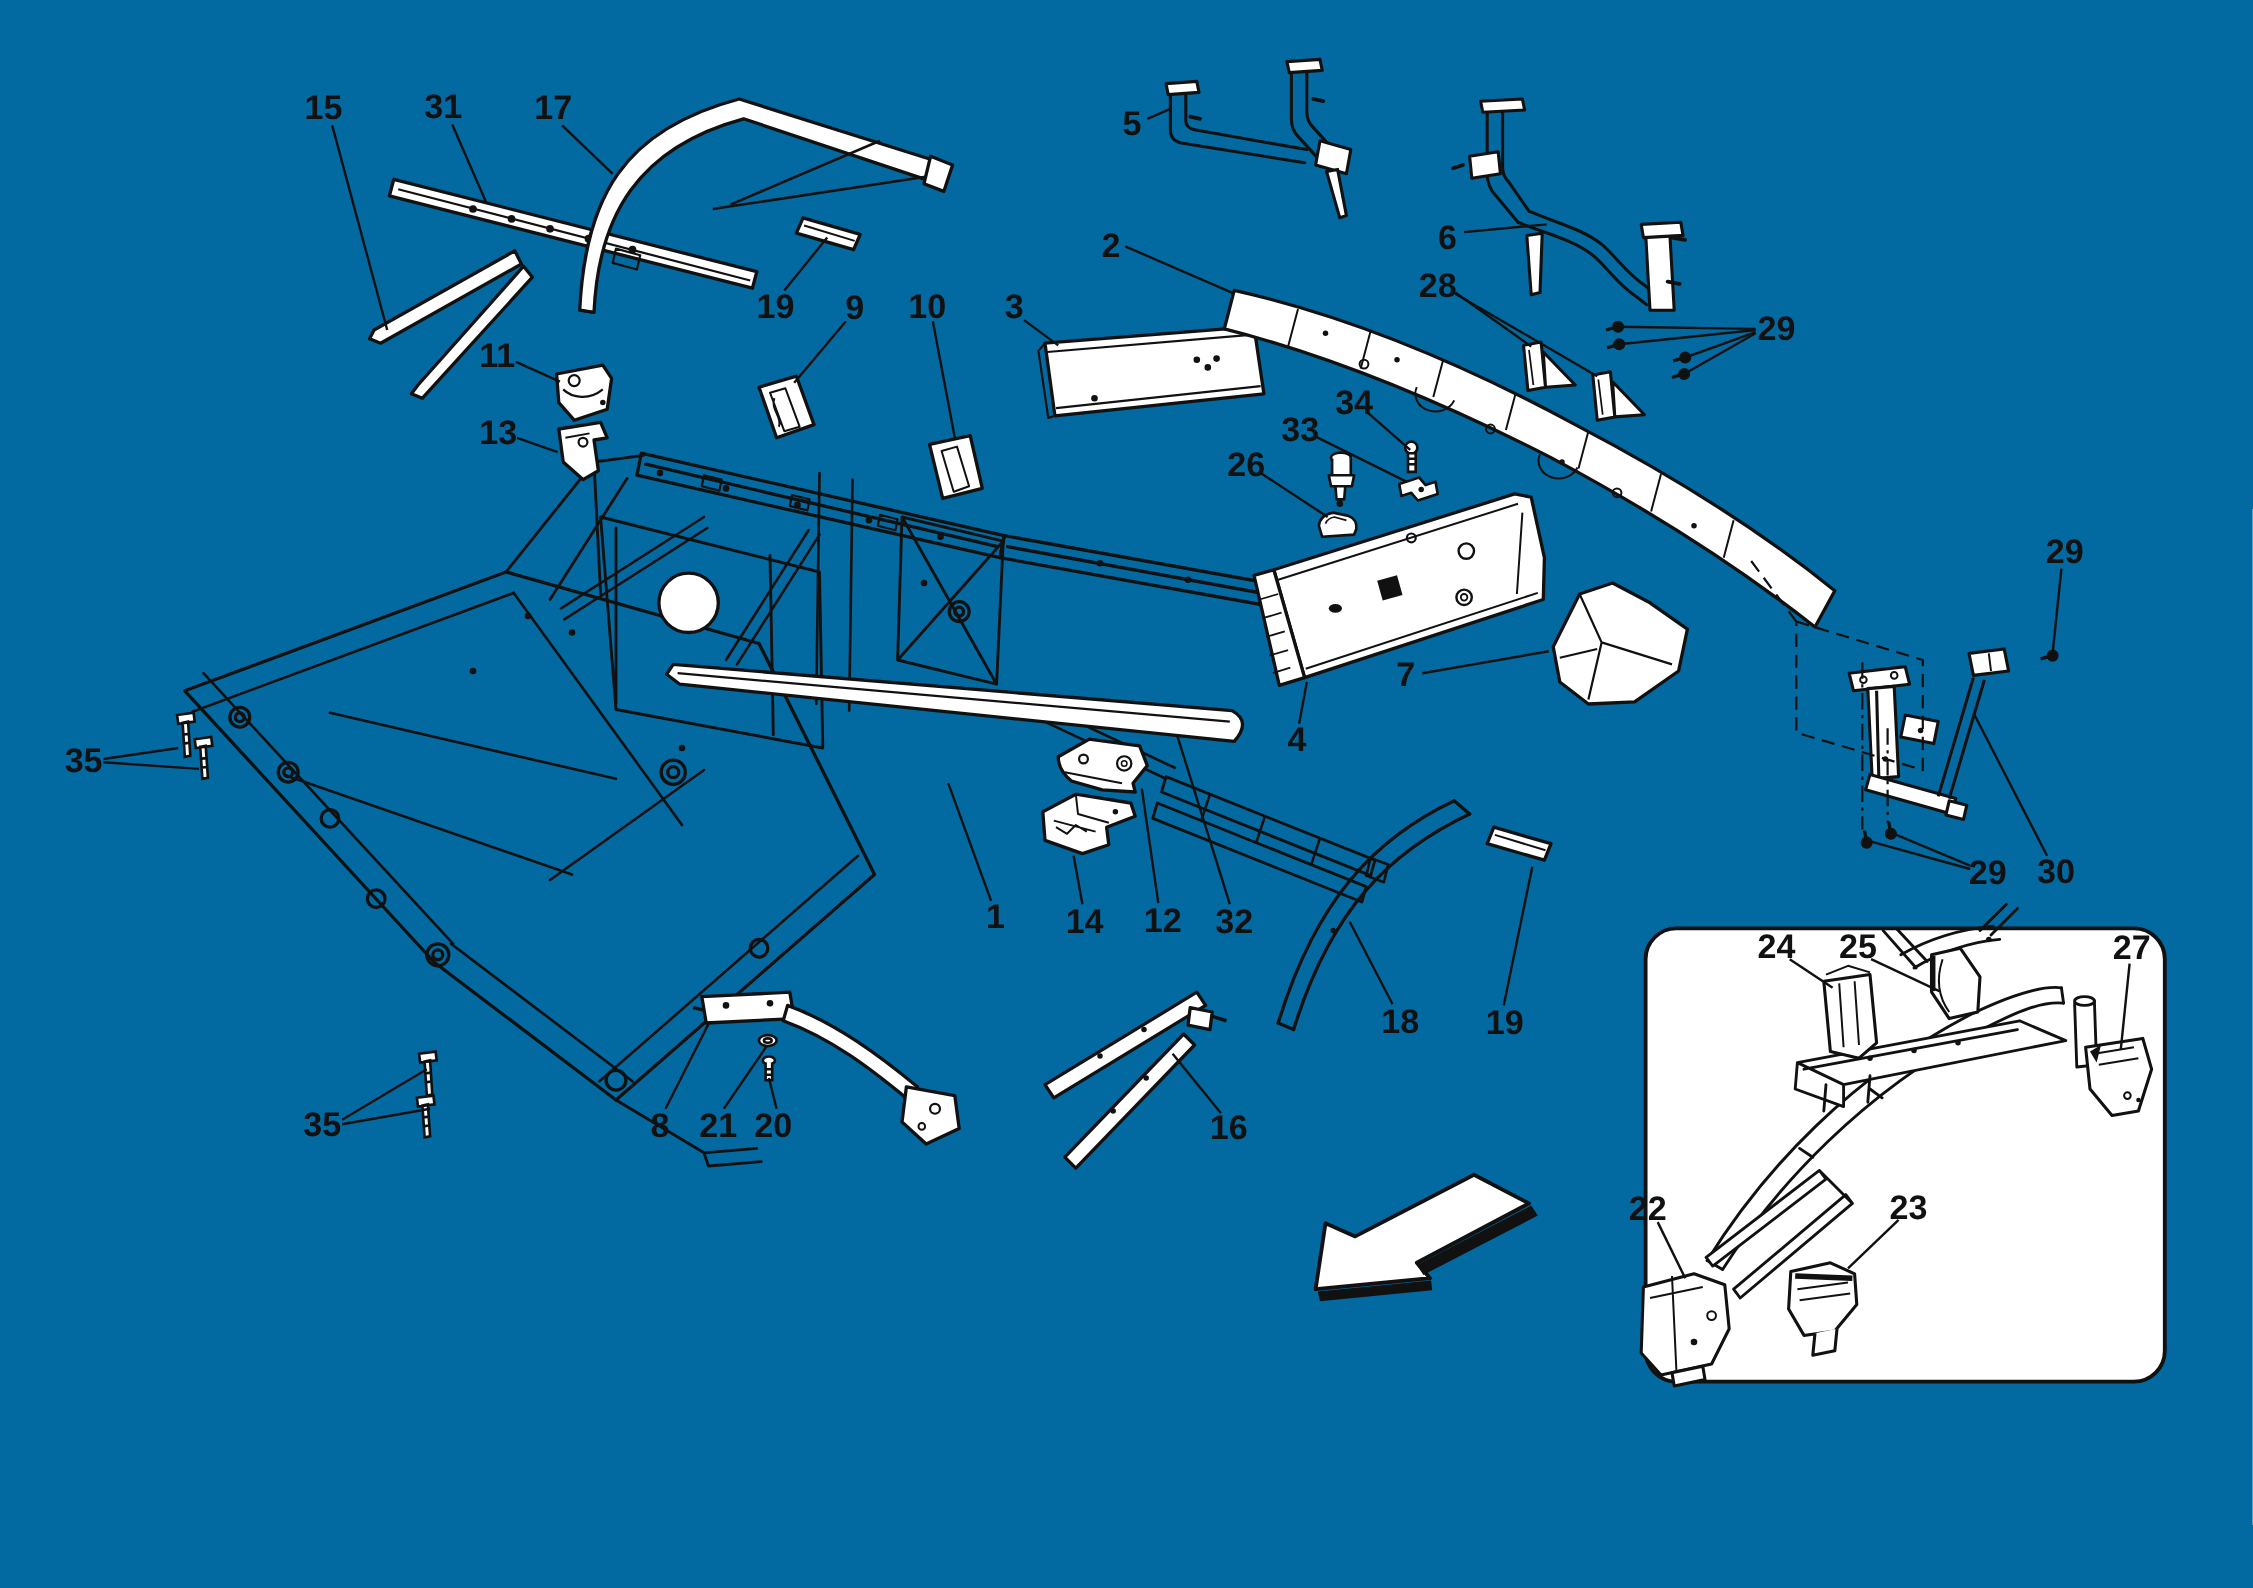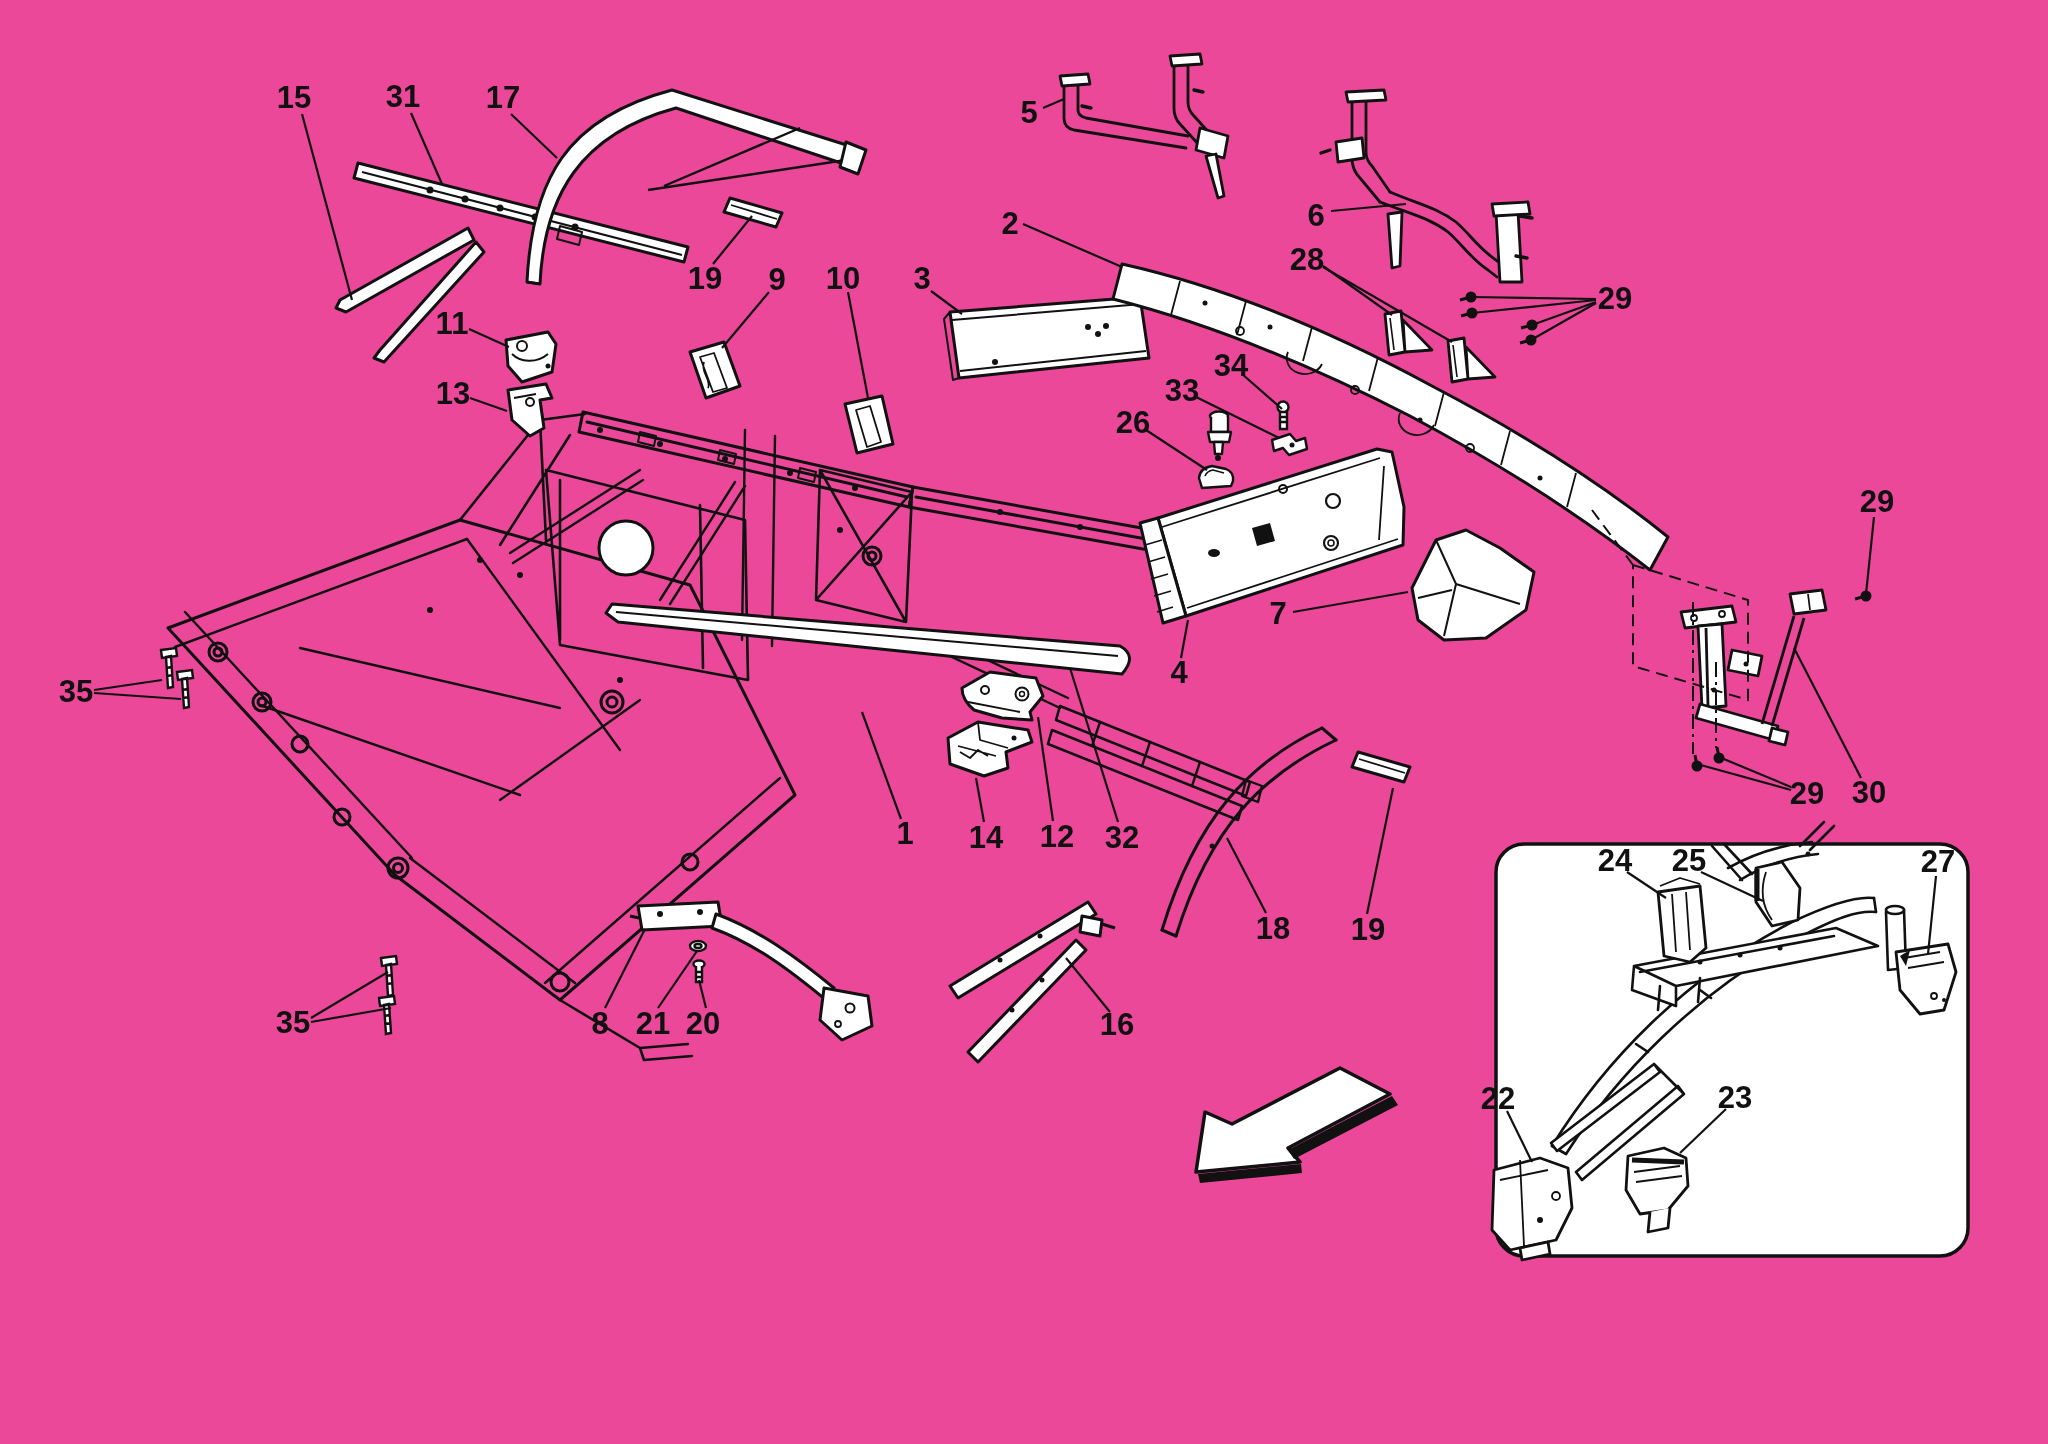--- a/index.html
+++ b/index.html
@@ -1,16 +1,16 @@
 <!DOCTYPE html>
 <html><head>
 <meta charset="utf-8">
 <style>
   html,body{margin:0;padding:0;background:#ffffff;}
-  .stage{position:relative;width:2048px;height:1444px;background:#ec4899;overflow:hidden;
+  .stage{position:relative;width:2048px;height:1444px;background:#0369a1;overflow:hidden;
          font-family:"Liberation Sans",sans-serif;}
   svg{display:block}
   text.callout{font-family:"Liberation Sans","DejaVu Sans",sans-serif;font-weight:bold;
                font-size:31px;fill:#111;text-anchor:middle;}
   .leader{stroke:#111;stroke-width:2.2;fill:none;}
 </style>
 </head>
 <body>
 
 <div class="stage">

